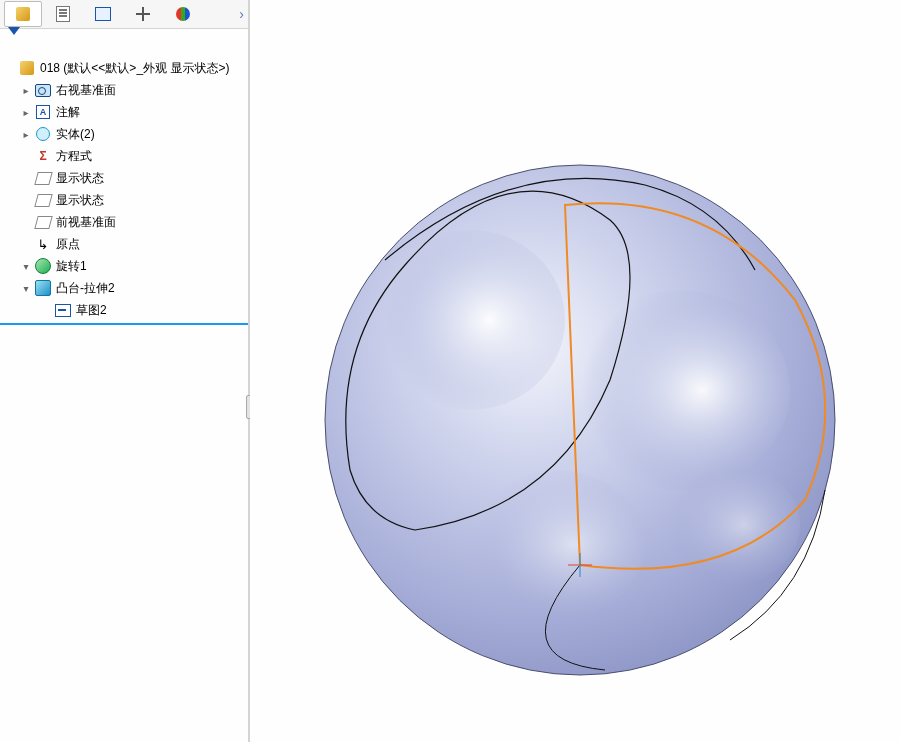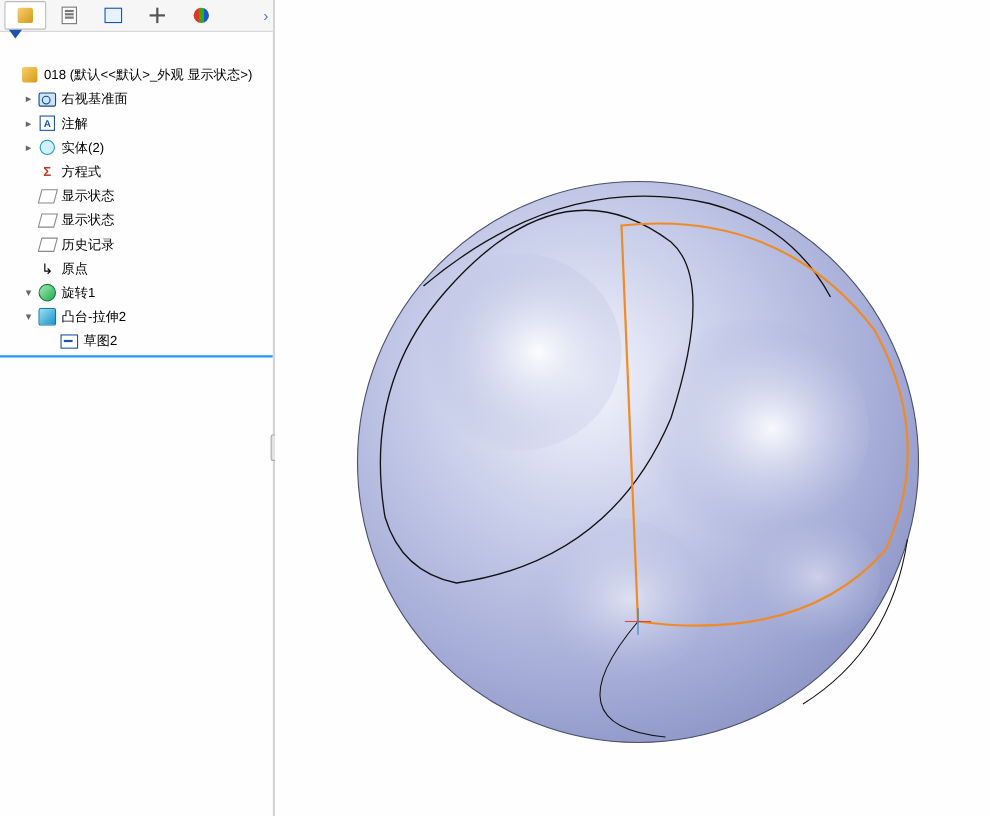--- a/index.html
+++ b/index.html
@@ -138,21 +138,21 @@
             <span class="ic-plane"></span>
           </span>
         <span class="lbl">显示状态</span>
       </div>
 
       <div class="row indent1">
         <span class="caret blank">▸</span>
         <span class="ico">
             <span class="ic-plane"></span>
           </span>
-        <span class="lbl">历史记录</span>
+        <span class="lbl">前视基准面</span>
       </div>
 
       <div class="row indent1">
         <span class="caret blank">▸</span>
         <span class="ico">
             <span class="ic-origin">↳</span>
           </span>
         <span class="lbl">原点</span>
       </div>
 

